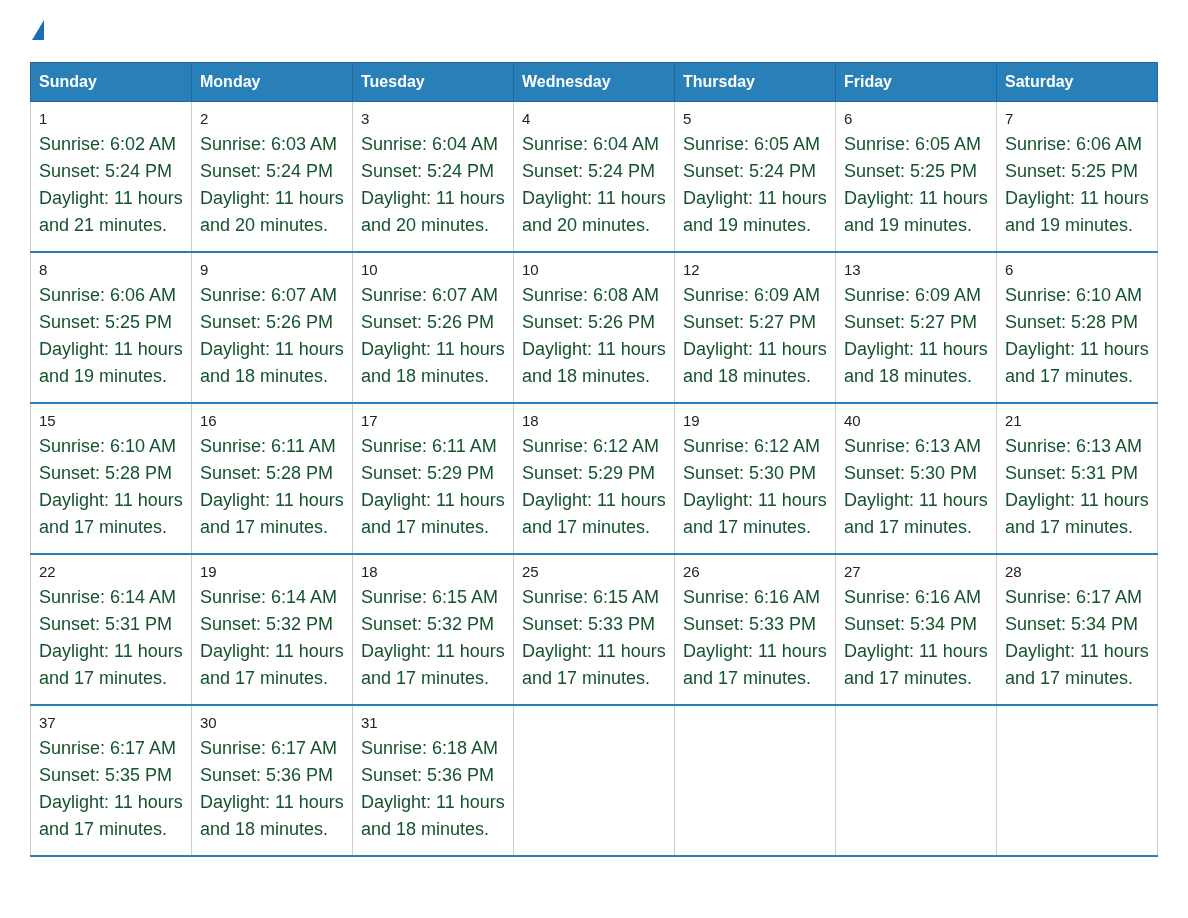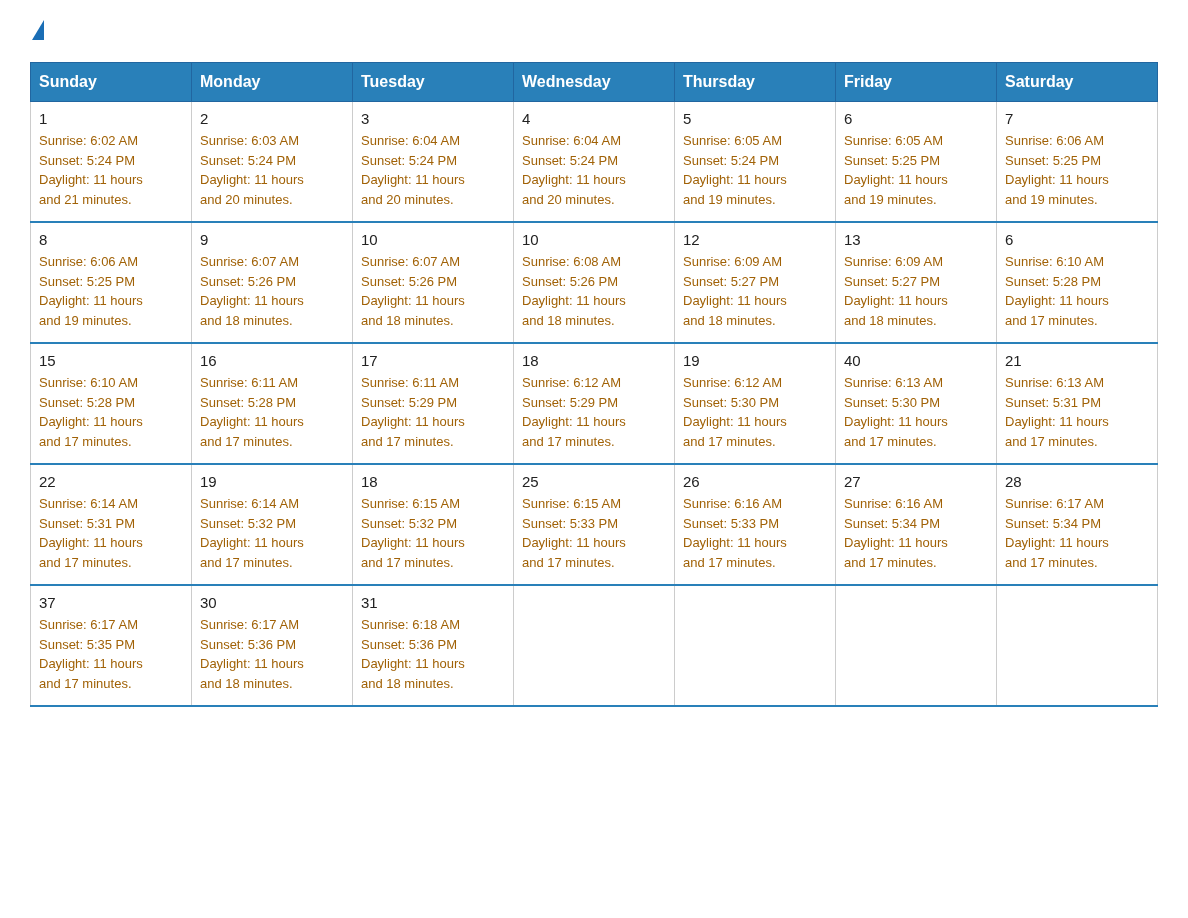--- a/index.html
+++ b/index.html
@@ -86,22 +86,22 @@
       border-bottom: 2px solid #2980b9;
     }
     .day-number {
       font-size: 15px;
       font-weight: normal;
       color: #222;
       display: block;
       margin-bottom: 4px;
     }
     .day-info {
-      font-size: 13px;
-      color: #a16207;
+      font-size: 18px;
+      color: #14532d;
       line-height: 1.5;
     }
     .empty-cell {
       background: #fff;
     }
   </style>
 </head>
 <body>
 
 <div class="header">

